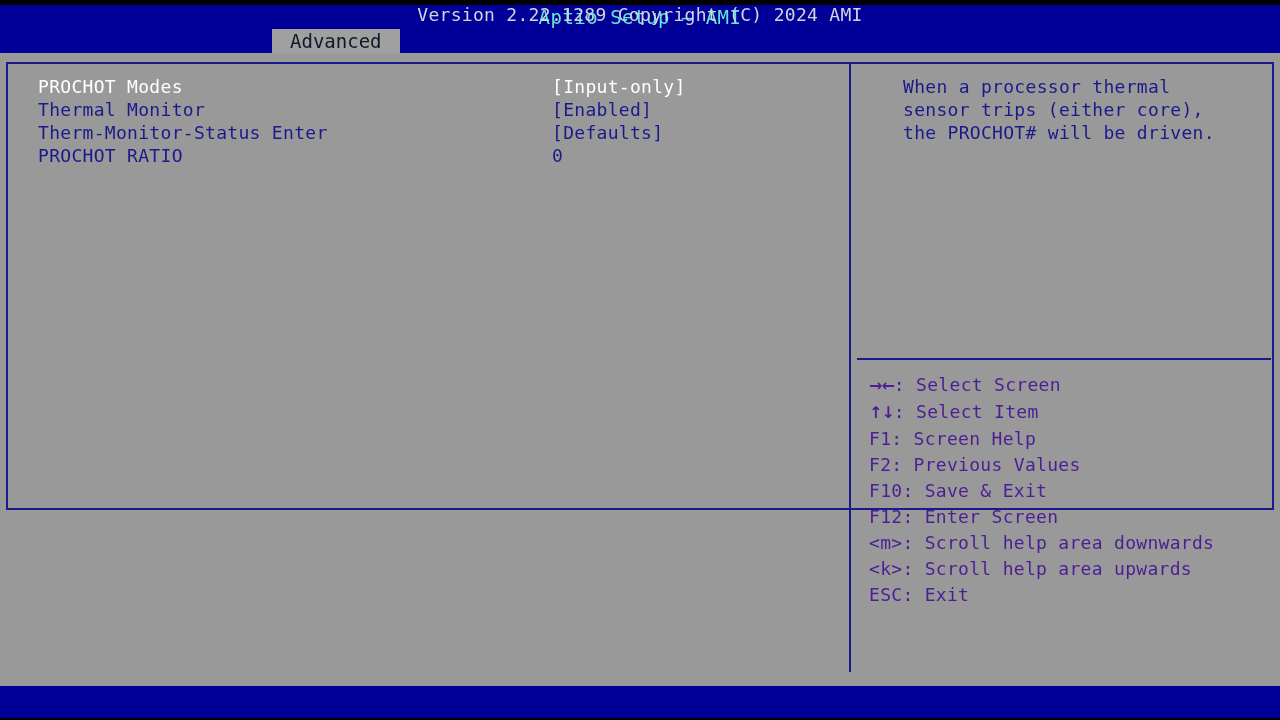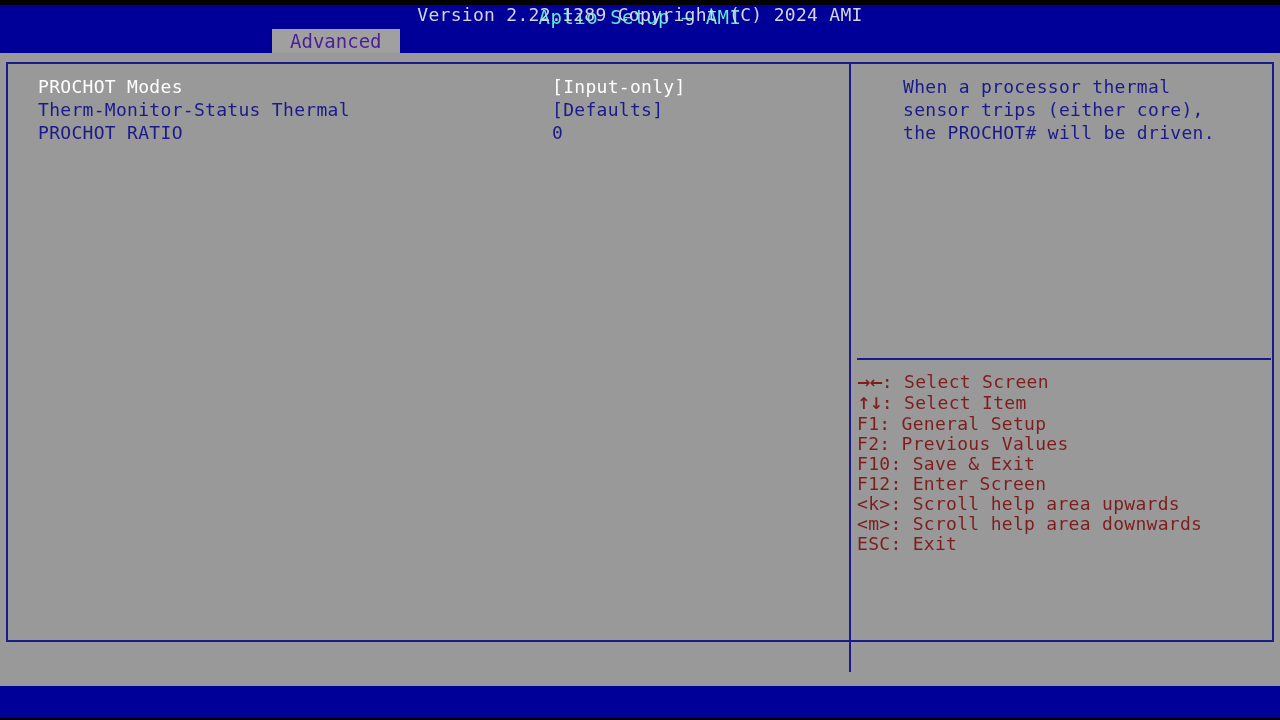--- a/index.html
+++ b/index.html
@@ -40,21 +40,21 @@
   
   #tab-strip {
     position: absolute;
     left: 272px;
     top: 29px;
     height: 24px;
   }
   .tab {
     display: inline-block;
     background: #a0a0a0;
-    color: #4c1d95;
+    color: #0f172a;
     font-size: 19px;
     line-height: 24px;
     padding: 0 18px;
     white-space: pre;
   }
 
   
   #body-area {
     position: absolute;
     left: 0;
@@ -63,21 +63,21 @@
     height: 633px;
     background: #999999;
   }
 
   
   #frame {
     position: absolute;
     left: 6px;
     top: 62px;
     width: 1268px;
-    height: 580px;
+    height: 448px;
     border: 2px solid #1a1a8c;
     box-sizing: border-box;
     background: #999999;
   }
   #frame-inner {
     position: absolute;
     left: 0;
     top: 0;
     right: 0;
     bottom: 0;
@@ -153,24 +153,25 @@
     background: #1a1a8c;
   }
   #key-legend {
     position: absolute;
     left: 849px;
     top: 308px;
     width: 420px;
   }
   .legend-row {
     font-size: 18px;
-    line-height: 20px;
-    color: #7f1d1d;
-    letter-spacing: 0.3px;
-    white-space: pre;
+    line-height: 26px;
+    color: #4c1d95;
+    letter-spacing: 0.3px;
+    white-space: pre;
+    margin-left: 12px;
   }
   .legend-glyph {
     font-family: "DejaVu Sans", sans-serif;
     font-size: 16px;
     font-weight: bold;
     letter-spacing: -1px;
   }
 
   
   #footer-band {
@@ -212,23 +213,27 @@
 
       <div id="pane-divider"></div>
 
       <div id="settings-list">
 
         <div class="setting-row selected">
           <span class="setting-label">PROCHOT Modes</span>
           <span class="setting-value">[Input-only]</span>
         </div>
 
-
         <div class="setting-row">
-          <span class="setting-label">Therm-Monitor-Status Thermal</span>
+          <span class="setting-label">Thermal Monitor</span>
+          <span class="setting-value">[Enabled]</span>
+        </div>
+
+        <div class="setting-row">
+          <span class="setting-label">Therm-Monitor-Status Enter</span>
           <span class="setting-value">[Defaults]</span>
         </div>
 
         <div class="setting-row">
           <span class="setting-label">PROCHOT RATIO</span>
           <span class="setting-value">0</span>
         </div>
 
       </div>
 
@@ -239,26 +244,26 @@
       </div>
 
       <div id="help-separator"></div>
 
       <div id="key-legend">
 
         <div class="legend-row"><span class="legend-glyph">→←</span><span>: Select Screen</span></div>
 
         <div class="legend-row"><span class="legend-glyph">↑↓</span><span>: Select Item</span></div>
 
-        <div class="legend-row">F1: General Setup</div>
+        <div class="legend-row">F1: Screen Help</div>
         <div class="legend-row">F2: Previous Values</div>
         <div class="legend-row">F10: Save &amp; Exit</div>
         <div class="legend-row">F12: Enter Screen</div>
+        <div class="legend-row">&lt;m&gt;: Scroll help area downwards</div>
         <div class="legend-row">&lt;k&gt;: Scroll help area upwards</div>
-        <div class="legend-row">&lt;m&gt;: Scroll help area downwards</div>
         <div class="legend-row">ESC: Exit</div>
 
       </div>
 
     </div>
   </div>
 
   <div id="footer-band"></div>
   <div id="footer-text">Version 2.22.1289 Copyright (C) 2024 AMI</div>
 

